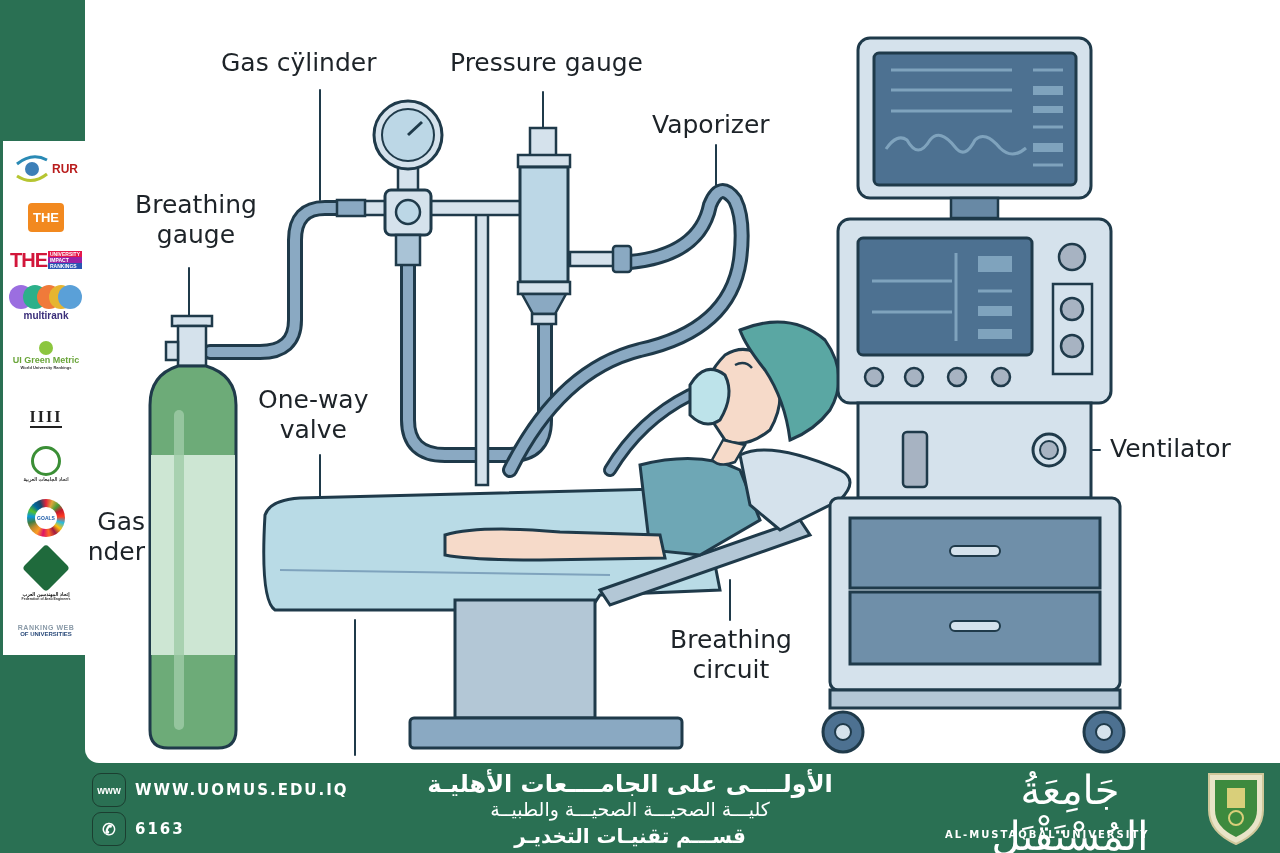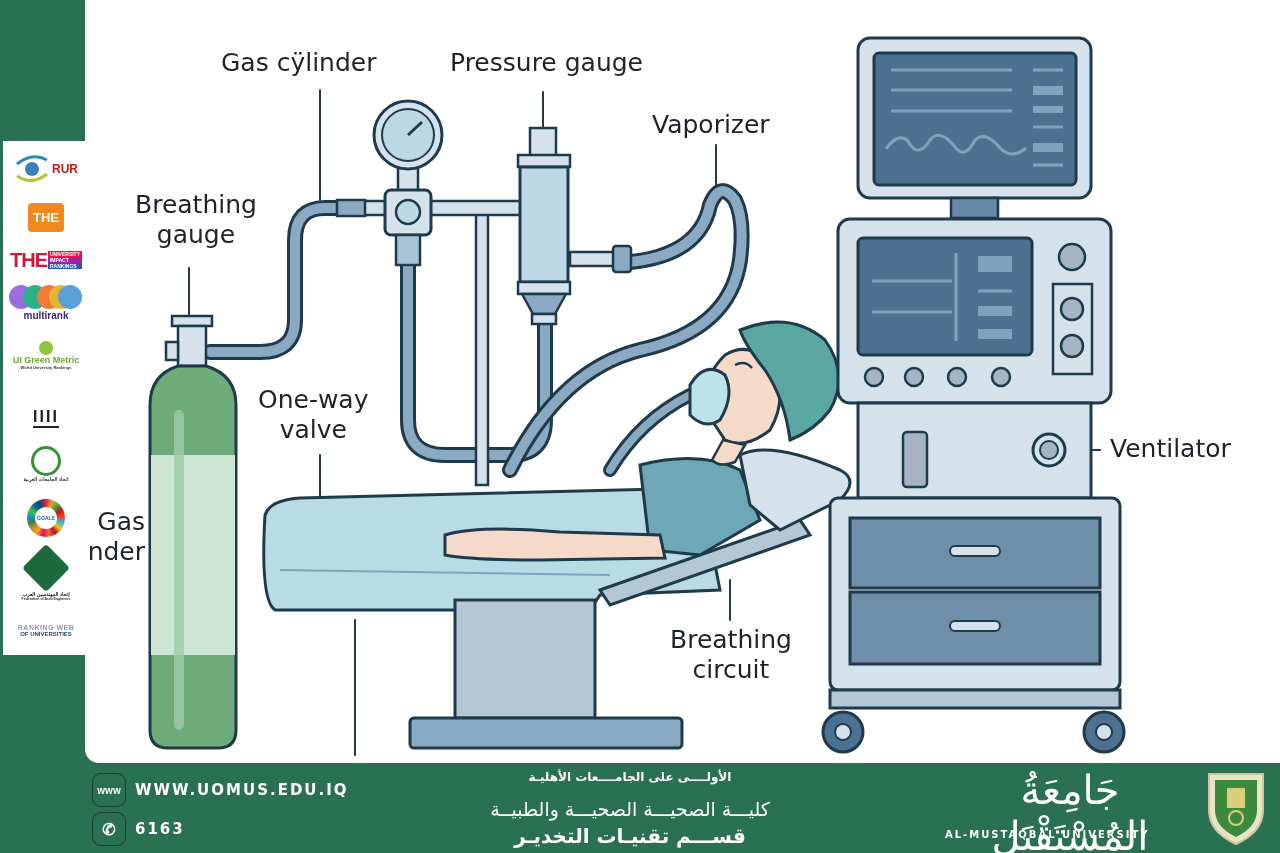--- a/index.html
+++ b/index.html
@@ -196,21 +196,21 @@
       <circle cx="62" cy="13" r="12" fill="#5aa0d8"></circle>
     </svg>
     <span style="font-size:10px;color:#3a2e7a;">multirank</span>
   </div>
   <div class="rank" style="top:190px;height:48px;flex-direction:column;">
     <span style="width:14px;height:14px;border-radius:50%;background:#8cc63e;display:block;"></span>
     <span style="font-size:9px;color:#6aa53a;">UI Green Metric</span>
     <span style="font-size:4px;color:#333;">World University Rankings</span>
   </div>
   <div class="rank" style="top:250px;height:36px;">
-    <span style="font-family:Liberation Sans, sans-serif;font-size:16px;color:#222;border-bottom:2px solid #222;letter-spacing:2px;margin-top:18px;">IIII</span>
+    <span style="font-family:Liberation Serif, serif;font-size:16px;color:#222;border-bottom:2px solid #222;letter-spacing:2px;margin-top:18px;">IIII</span>
   </div>
   <div class="rank" style="top:298px;height:50px;flex-direction:column;">
     <span style="width:30px;height:30px;border-radius:50%;border:3px solid #3b8f36;display:block;box-sizing:border-box;"></span>
     <span style="font-size:5px;color:#333;">اتحاد الجامعات العربية</span>
   </div>
   <div class="rank" style="top:355px;height:44px;">
     <span style="width:38px;height:38px;border-radius:50%;background:conic-gradient(#e5243b,#dda63a,#4c9f38,#c5192d,#ff3a21,#26bde2,#fcc30b,#a21942,#fd6925,#dd1367,#fd9d24,#bf8b2e,#3f7e44,#0a97d9,#56c02b,#00689d,#19486a,#e5243b);display:flex;align-items:center;justify-content:center;">
       <span style="width:22px;height:22px;border-radius:50%;background:#fff;font-size:5px;color:#1a5aa8;display:flex;align-items:center;justify-content:center;">GOALS</span>
     </span>
   </div>
@@ -227,21 +227,21 @@
 
 <div class="footer"></div>
 <div class="contact-row" style="top:773px;">
   <span class="contact-ico">www</span>
   <span class="contact-txt">WWW.UOMUS.EDU.IQ</span>
 </div>
 <div class="contact-row" style="top:812px;">
   <span class="contact-ico" style="font-size:16px;">✆</span>
   <span class="contact-txt">6163</span>
 </div>
-<div class="ar" style="top:770px;font-size:12px;font-weight:bold;">الأولــــى على الجامــــعات الأهليـة</div>
+<div class="ar" style="top:770px;font-size:24px;font-weight:bold;">الأولــــى على الجامــــعات الأهليـة</div>
 <div class="ar" style="top:798px;font-size:19px;">كليـــة الصحيـــة الصحيـــة والطبيــة</div>
 <div class="ar" style="top:824px;font-size:20px;font-weight:bold;">قســـم تقنيـات التخديـر</div>
 <div class="uni-ar">جَامِعَةُ المُسْتَقْبَل</div>
 <div class="uni-en">AL-MUSTAQBAL UNIVERSITY</div>
 <svg class="crest" viewBox="0 0 62 76">
   <path d="M4 4 H58 V40 Q58 62 31 74 Q4 62 4 40 Z" fill="#e9e4c8" stroke="#cfc79a" stroke-width="2"></path>
   <path d="M10 10 H52 V40 Q52 57 31 67 Q10 57 10 40 Z" fill="#3d8a3e"></path>
   <rect x="22" y="18" width="18" height="20" fill="#d9cf7a"></rect>
   <circle cx="31" cy="48" r="7" fill="none" stroke="#d9cf7a" stroke-width="2"></circle>
 </svg>

